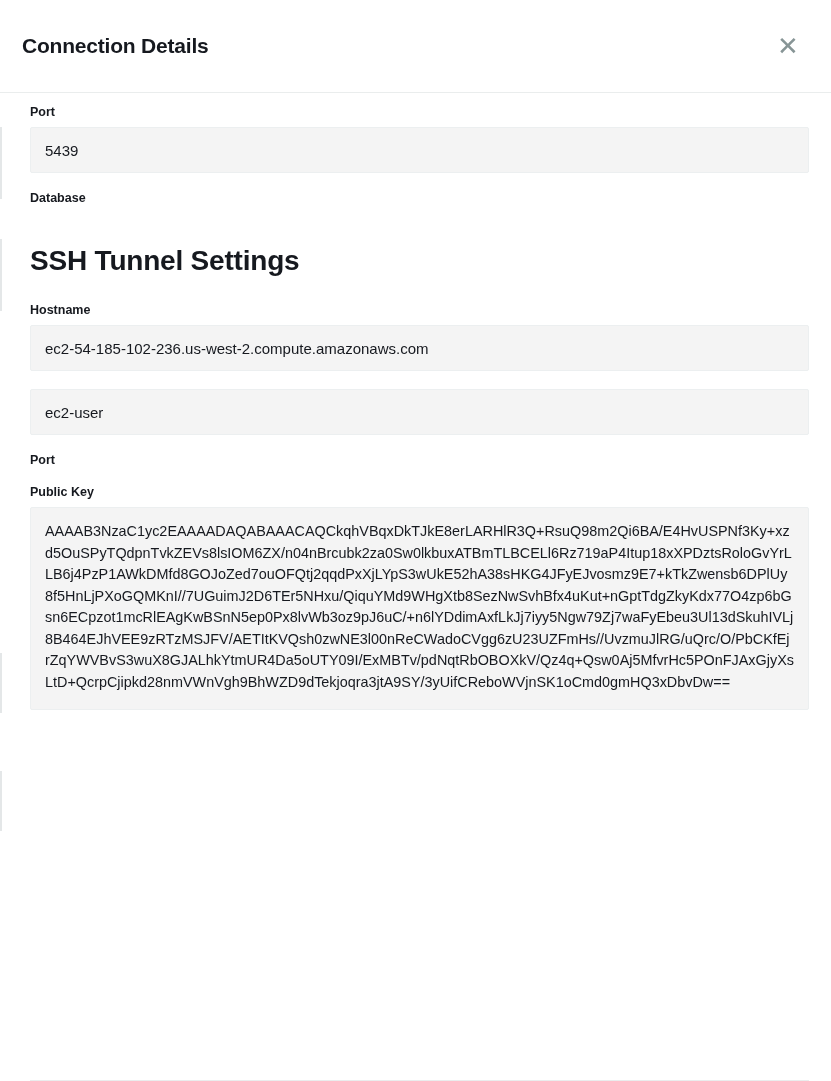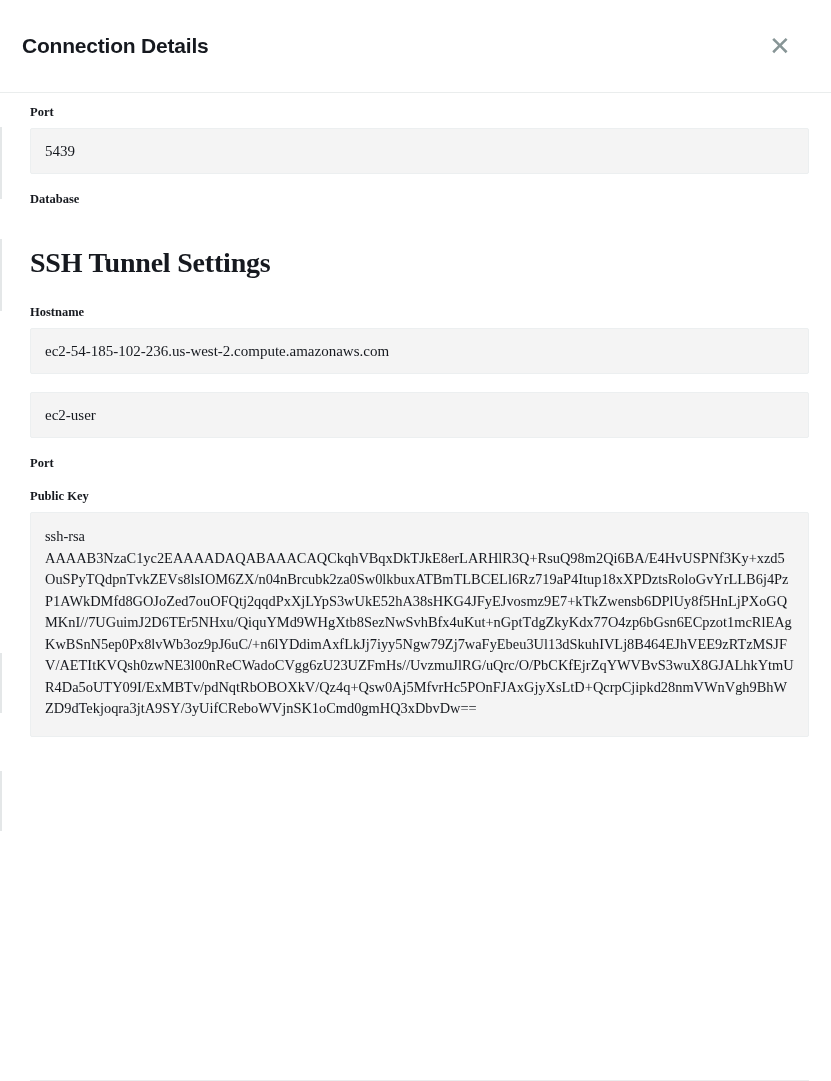--- a/index.html
+++ b/index.html
@@ -23,21 +23,21 @@
     display: flex;
     flex-direction: column;
   }
   .modal-header {
     height: 93px;
     min-height: 93px;
     border-bottom: 1px solid #eaeded;
     display: flex;
     align-items: center;
     justify-content: space-between;
-    padding: 0 36px 0 22px;
+    padding: 0 28px 0 22px;
     box-sizing: border-box;
   }
   .modal-title {
     font-size: 21px;
     font-weight: bold;
     color: #16191f;
     letter-spacing: -0.2px;
   }
   .close-button {
     width: 30px;
@@ -53,21 +53,20 @@
     border: none;
     padding: 0;
     font-family: "Liberation Sans", sans-serif;
   }
   .modal-body {
     flex: 1;
     overflow: hidden;
     padding: 0 22px 0 30px;
     box-sizing: border-box;
     position: relative;
-    font-family: Liberation Serif, serif;
   }
   .scroll-inner {
     padding-top: 12px;
   }
   .field {
     margin-bottom: 18px;
   }
   .field-label {
     font-size: 12.5px;
     font-weight: bold;
@@ -177,21 +176,20 @@
         <div class="field-value">ec2-user</div>
       </div>
 
       <div class="field">
         <span class="field-label">Port</span>
       </div>
 
       <div class="field">
         <span class="field-label">Public Key</span>
         <div class="key-box">
-          <span class="key-type">ssh-rsa</span>
           <span class="key-body">AAAAB3NzaC1yc2EAAAADAQABAAACAQCkqhVBqxDkTJkE8erLARHlR3Q+RsuQ98m2Qi6BA/E4HvUSPNf3Ky+xzd5OuSPyTQdpnTvkZEVs8lsIOM6ZX/n04nBrcubk2za0Sw0lkbuxATBmTLBCELl6Rz719aP4Itup18xXPDztsRoloGvYrLLB6j4PzP1AWkDMfd8GOJoZed7ouOFQtj2qqdPxXjLYpS3wUkE52hA38sHKG4JFyEJvosmz9E7+kTkZwensb6DPlUy8f5HnLjPXoGQMKnI//7UGuimJ2D6TEr5NHxu/QiquYMd9WHgXtb8SezNwSvhBfx4uKut+nGptTdgZkyKdx77O4zp6bGsn6ECpzot1mcRlEAgKwBSnN5ep0Px8lvWb3oz9pJ6uC/+n6lYDdimAxfLkJj7iyy5Ngw79Zj7waFyEbeu3Ul13dSkuhIVLj8B464EJhVEE9zRTzMSJFV/AETItKVQsh0zwNE3l00nReCWadoCVgg6zU23UZFmHs//UvzmuJlRG/uQrc/O/PbCKfEjrZqYWVBvS3wuX8GJALhkYtmUR4Da5oUTY09I/ExMBTv/pdNqtRbOBOXkV/Qz4q+Qsw0Aj5MfvrHc5POnFJAxGjyXsLtD+QcrpCjipkd28nmVWnVgh9BhWZD9dTekjoqra3jtA9SY/3yUifCReboWVjnSK1oCmd0gmHQ3xDbvDw==</span>
         </div>
       </div>
 
     </div>
     <div class="bottom-rule"></div>
   </div>
 
 </div>
 

